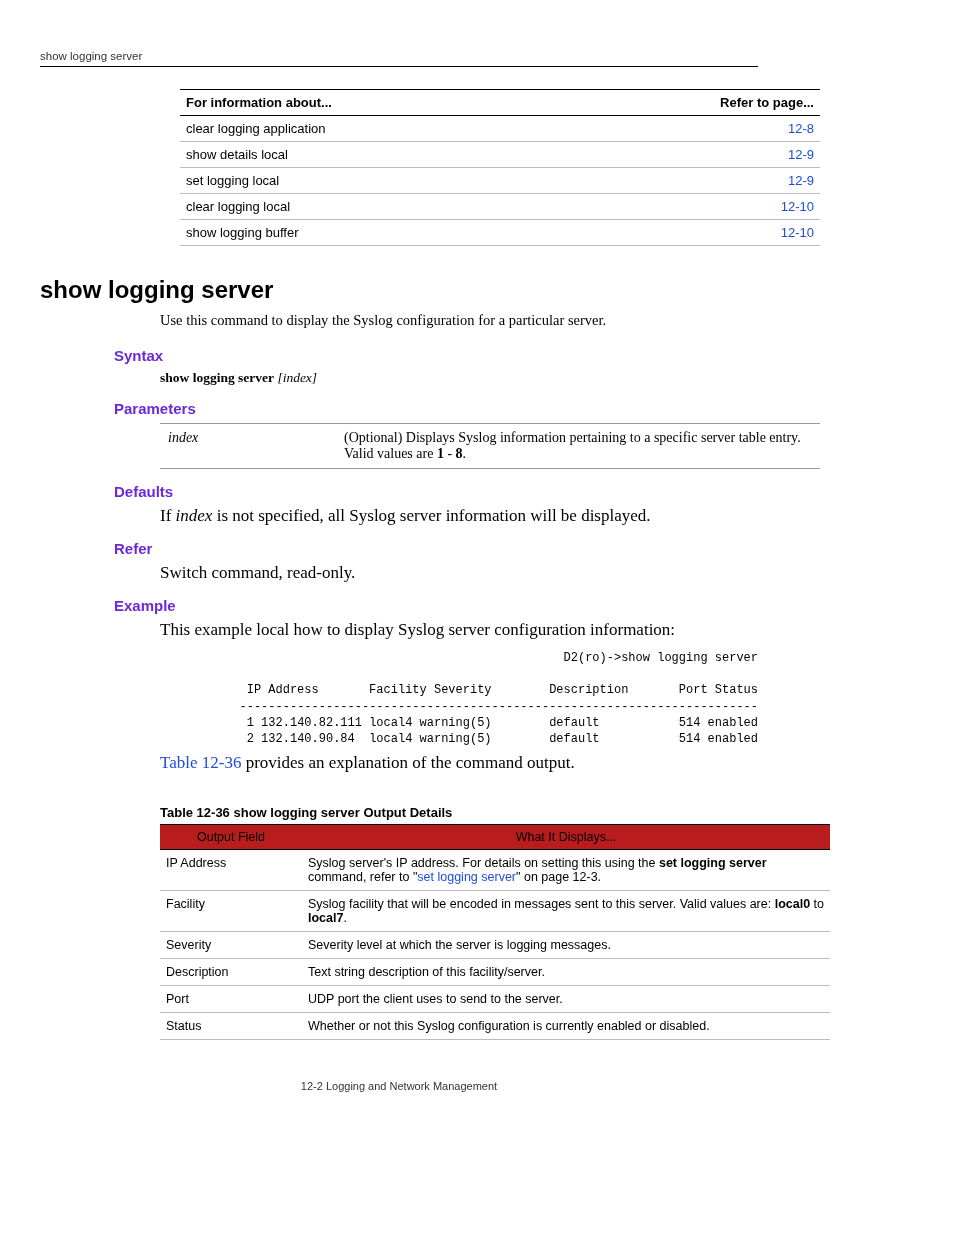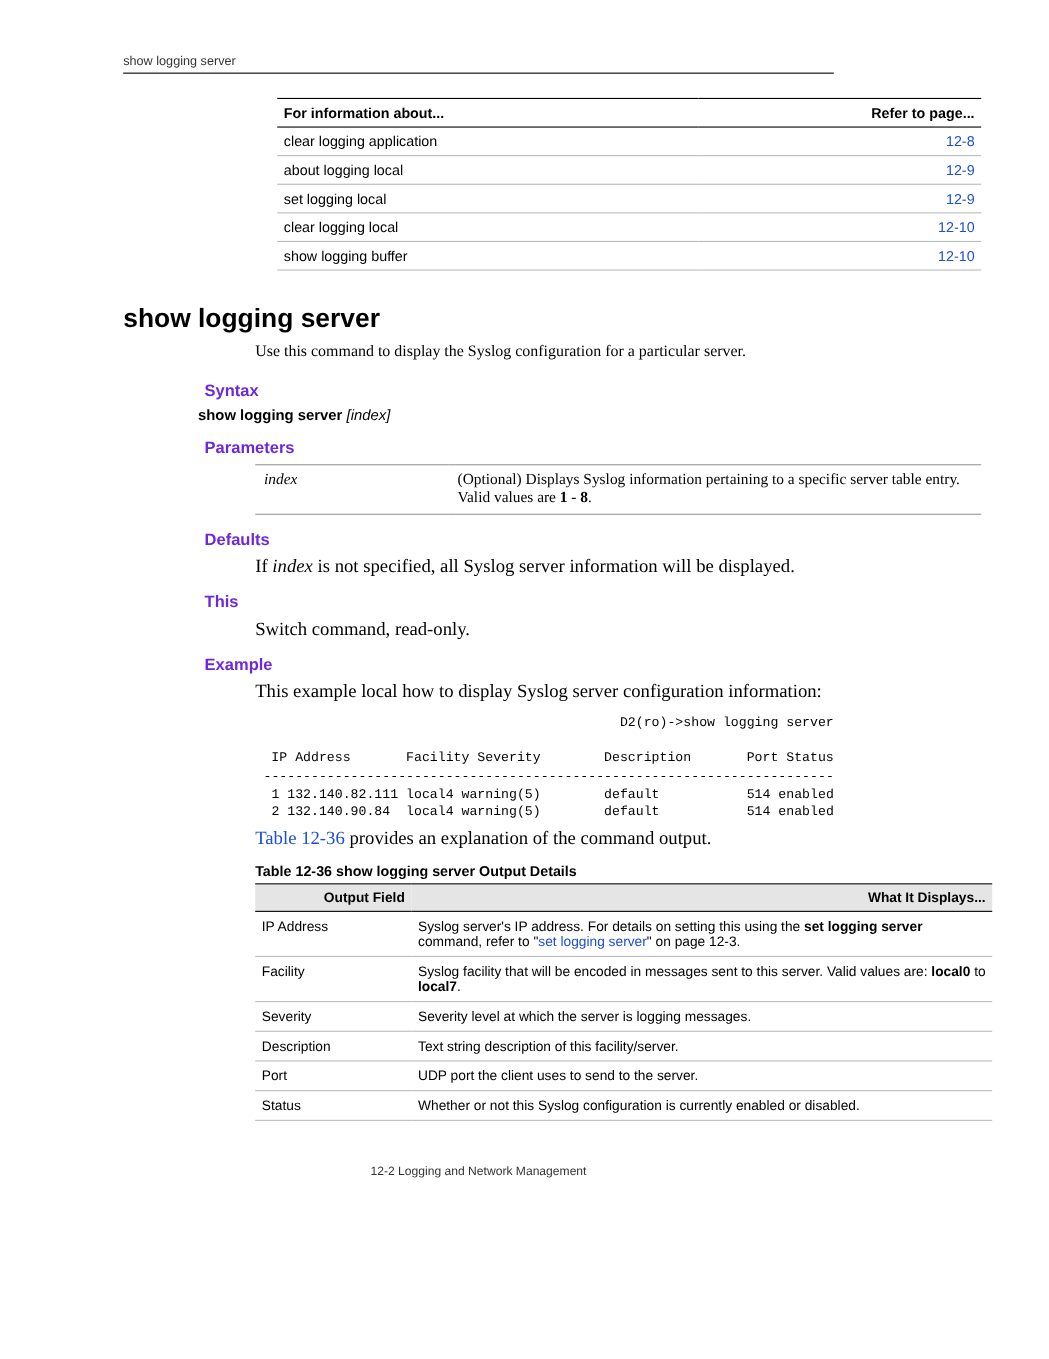--- a/index.html
+++ b/index.html
@@ -5,21 +5,21 @@
   body {
     font-family: Arial, Helvetica, sans-serif;
     font-size: 13px;
     color: #000;
     margin: 0;
     background: #fff;
   }
   .page {
     width: 838px;
     box-sizing: border-box;
-    padding: 50px 80px 30px 112px;
+    padding: 50px 80px 30px 40px;
   }
   .running-head {
     font-size: 11.5px;
     color: #333;
     border-bottom: 1px solid #000;
     padding-bottom: 4px;
     margin-bottom: 22px;
   }
   .info-table {
     margin-left: 140px;
@@ -57,23 +57,23 @@
     margin-bottom: 18px;
   }
   h2.sub {
     color: #6d28d9;
     font-family: Arial, Helvetica, sans-serif;
     font-size: 15px;
     font-weight: bold;
     margin: 14px 0 6px 74px;
   }
   .syntax-block {
-    font-family: Liberation Sans, sans-serif;
+    font-family: Liberation Serif, serif;
     font-size: 13.5px;
-    margin-left: 68px;
+    margin-left: 120px;
     margin-bottom: 10px;
   }
   .syntax-cmd { font-weight: bold; }
   .syntax-arg { font-style: italic; }
   .param-table {
     margin-left: 120px;
     width: 660px;
     border-collapse: collapse;
   }
   .param-table td {
@@ -101,36 +101,36 @@
     font-size: 12px;
     margin: 6px 0 6px 120px;
     white-space: pre;
     line-height: 1.35;
     text-align: right;
   }
   .table-caption {
     font-family: Arial, Helvetica, sans-serif;
     font-weight: bold;
     font-size: 13px;
-    margin: 12px 0 4px 120px;
+    margin: 32px 0 4px 120px;
   }
   .output-table {
     margin-left: 120px;
     width: 670px;
     border-collapse: collapse;
     font-family: Arial, Helvetica, sans-serif;
     font-size: 12.5px;
   }
   .output-table th {
-    background: #e5e5e5;
+    background: #b91c1c;
     border-top: 1px solid #000;
     border-bottom: 1px solid #000;
-    text-align: right;
+    text-align: center;
     padding: 5px 6px;
-    font-weight: bold;
+    font-weight: normal;
   }
   .output-table td {
     border-bottom: 1px solid #bbb;
     padding: 6px 6px;
     vertical-align: top;
   }
   .output-table td:first-child { width: 130px; }
   .footer {
     font-size: 11px;
     color: #333;
@@ -151,21 +151,21 @@
         <th>For information about...</th>
         <th>Refer to page...</th>
       </tr>
     </thead>
     <tbody>
       <tr>
         <td>clear logging application</td>
         <td><span class="link">12-8</span></td>
       </tr>
       <tr>
-        <td>about logging local</td>
+        <td>show details local</td>
         <td><span class="link">12-9</span></td>
       </tr>
       <tr>
         <td>set logging local</td>
         <td><span class="link">12-9</span></td>
       </tr>
       <tr>
         <td>clear logging local</td>
         <td><span class="link">12-10</span></td>
       </tr>
@@ -195,21 +195,21 @@
       </td>
     </tr>
   </tbody>
     </table>
 
   <h2 class="sub">Defaults</h2>
   <div class="body-text">
     <span>If </span><span class="ital">index</span><span> is not specified, all Syslog server information will be displayed.</span>
   </div>
 
-  <h2 class="sub">This</h2>
+  <h2 class="sub">Refer</h2>
   <div class="body-text">Switch command, read-only.</div>
 
   <h2 class="sub">Example</h2>
   <div class="body-text">This example local how to display Syslog server configuration information:</div>
   <pre class="example">D2(ro)-&gt;show logging server
 
 IP Address       Facility Severity        Description       Port Status
 ------------------------------------------------------------------------
  1 132.140.82.111 local4 warning(5)        default           514 enabled
  2 132.140.90.84  local4 warning(5)        default           514 enabled</pre>

